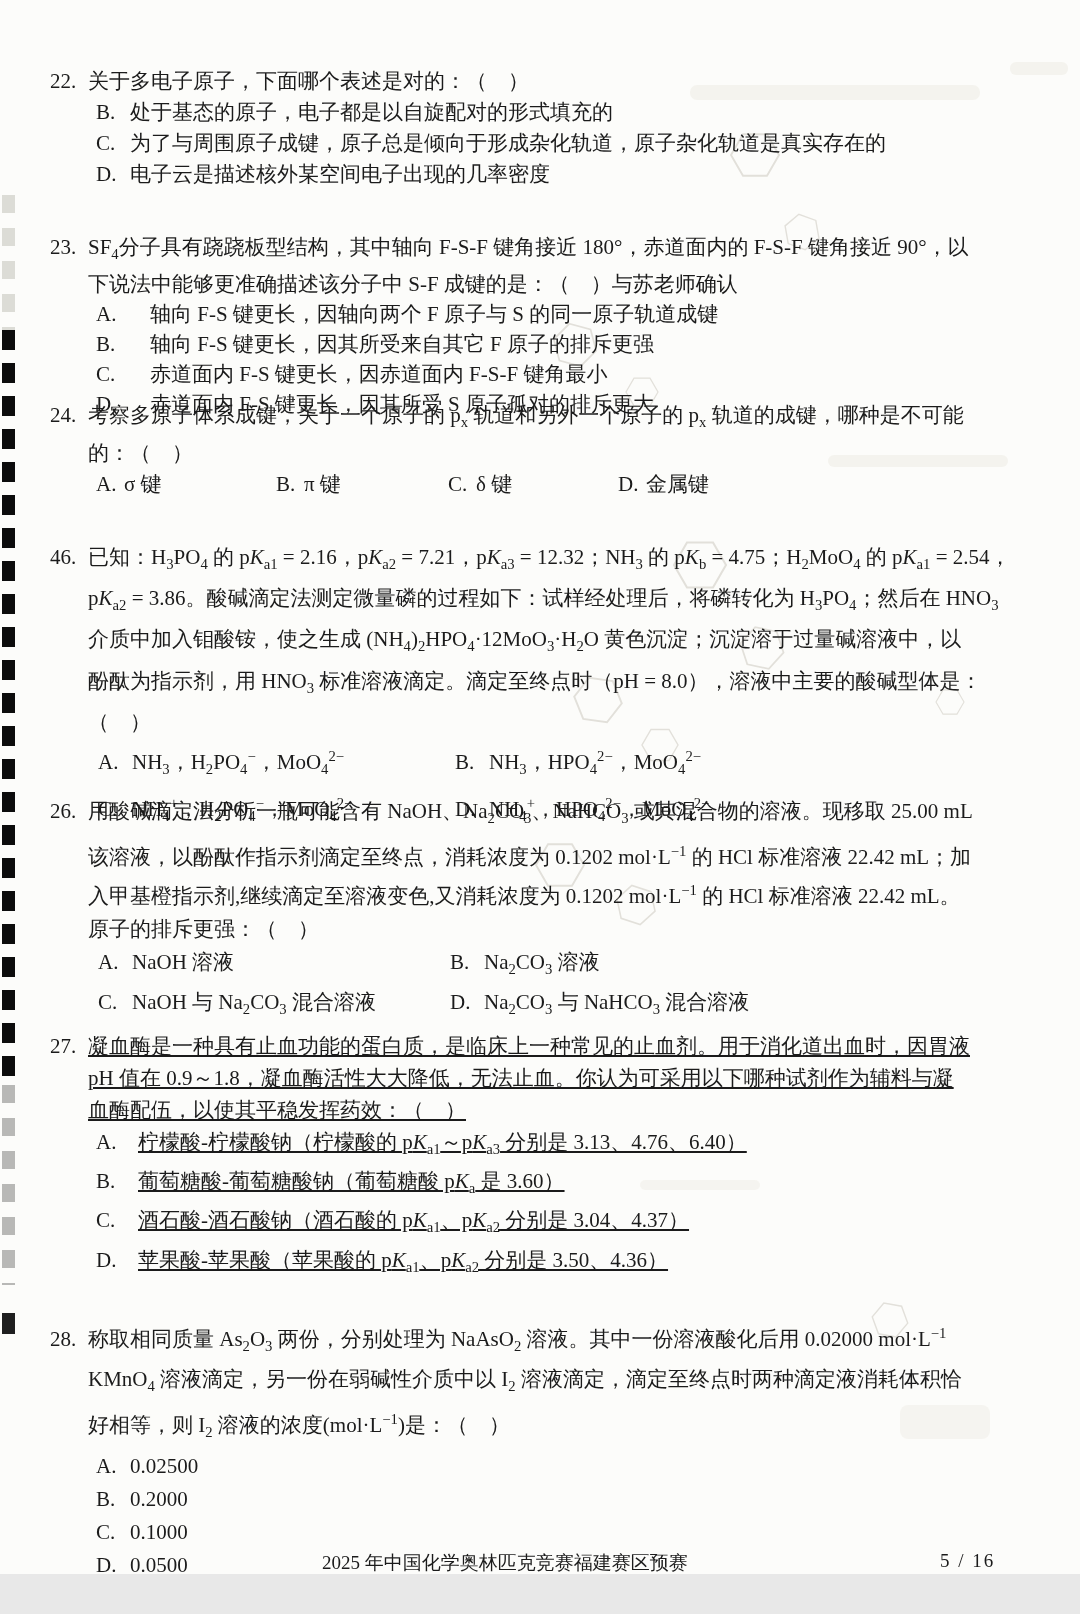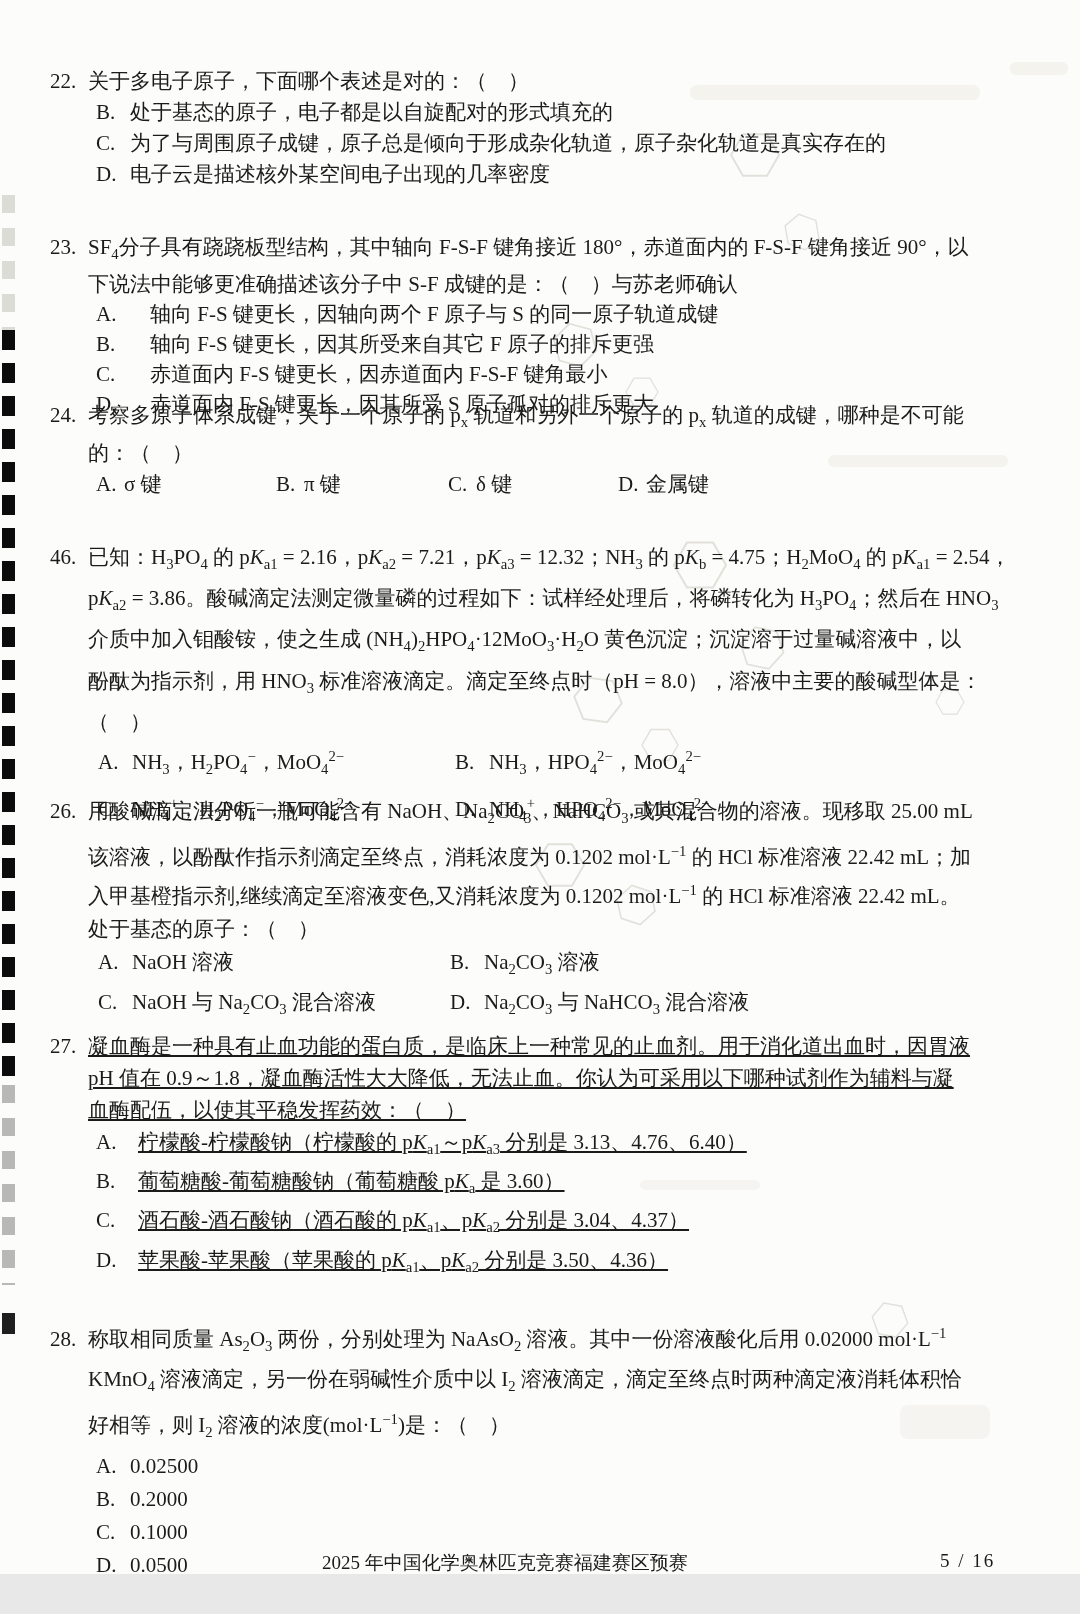--- a/index.html
+++ b/index.html
@@ -127,21 +127,21 @@
       <div class="ln"><span class="opt-label">B.</span><span>NH<sub>3</sub>，HPO<sub>4</sub><sup>2−</sup>，MoO<sub>4</sub><sup>2−</sup></span></div>
       <div class="ln"><span class="opt-label">C.</span><span>NH<sub>4</sub><sup>+</sup>，H<sub>2</sub>PO<sub>4</sub><sup>−</sup>，MoO<sub>4</sub><sup>2−</sup></span></div>
       <div class="ln"><span class="opt-label">D.</span><span>NH<sub>4</sub><sup>+</sup>，HPO<sub>4</sub><sup>2−</sup>，MoO<sub>4</sub><sup>2−</sup></span></div>
     </div>
   </div>
 
   <div class="q lw34" id="q26">
     <div class="ln"><span class="qnum">26.</span><span>用酸碱滴定法分析一瓶可能含有 NaOH、Na<sub>2</sub>CO<sub>3</sub>、NaHCO<sub>3</sub> 或其混合物的溶液。现移取 25.00 mL</span></div>
     <div class="ln cont">该溶液，以酚酞作指示剂滴定至终点，消耗浓度为 0.1202 mol·L<sup>−1</sup> 的 HCl 标准溶液 22.42 mL；加</div>
     <div class="ln cont">入甲基橙指示剂,继续滴定至溶液变色,又消耗浓度为 0.1202 mol·L<sup>−1</sup> 的 HCl 标准溶液 22.42 mL。</div>
-    <div class="ln cont">处于基态的原子：（　）</div>
+    <div class="ln cont">原子的排斥更强：（　）</div>
     <div class="grid2b">
       <div class="ln"><span class="opt-label">A.</span><span>NaOH 溶液</span></div>
       <div class="ln"><span class="opt-label">B.</span><span>Na<sub>2</sub>CO<sub>3</sub> 溶液</span></div>
       <div class="ln"><span class="opt-label">C.</span><span>NaOH 与 Na<sub>2</sub>CO<sub>3</sub> 混合溶液</span></div>
       <div class="ln"><span class="opt-label">D.</span><span>Na<sub>2</sub>CO<sub>3</sub> 与 NaHCO<sub>3</sub> 混合溶液</span></div>
     </div>
   </div>
 
   <div class="q lw42" id="q27">
     <div class="ln"><span class="qnum">27.</span><span>凝血酶是一种具有止血功能的蛋白质，是临床上一种常见的止血剂。用于消化道出血时，因胃液</span></div>

